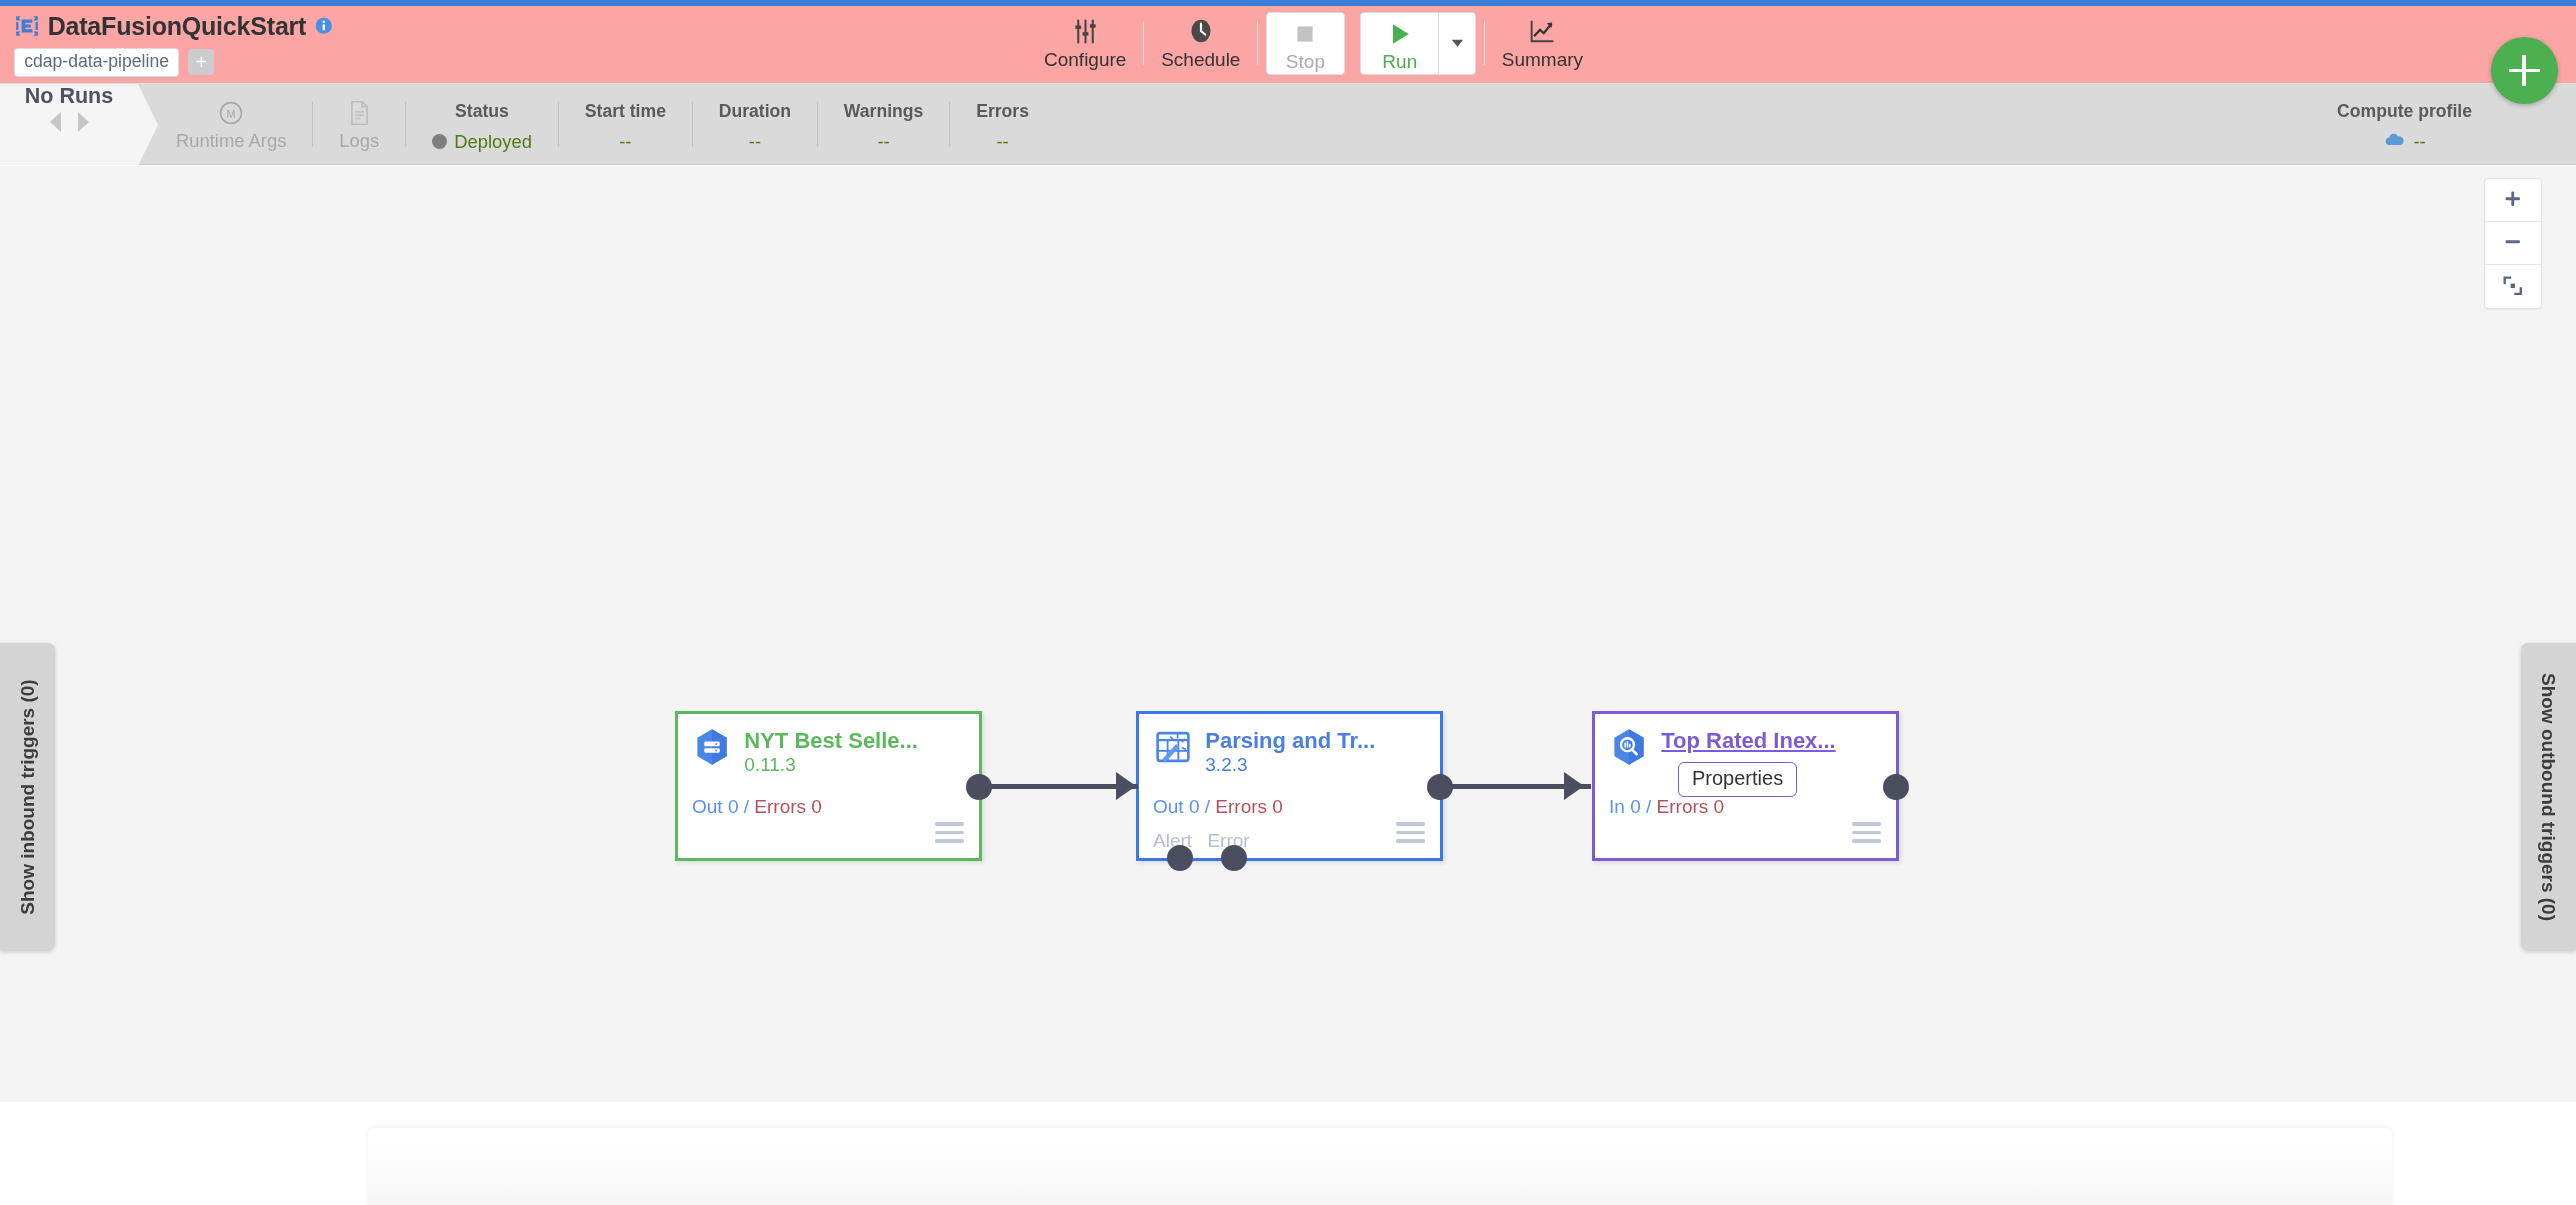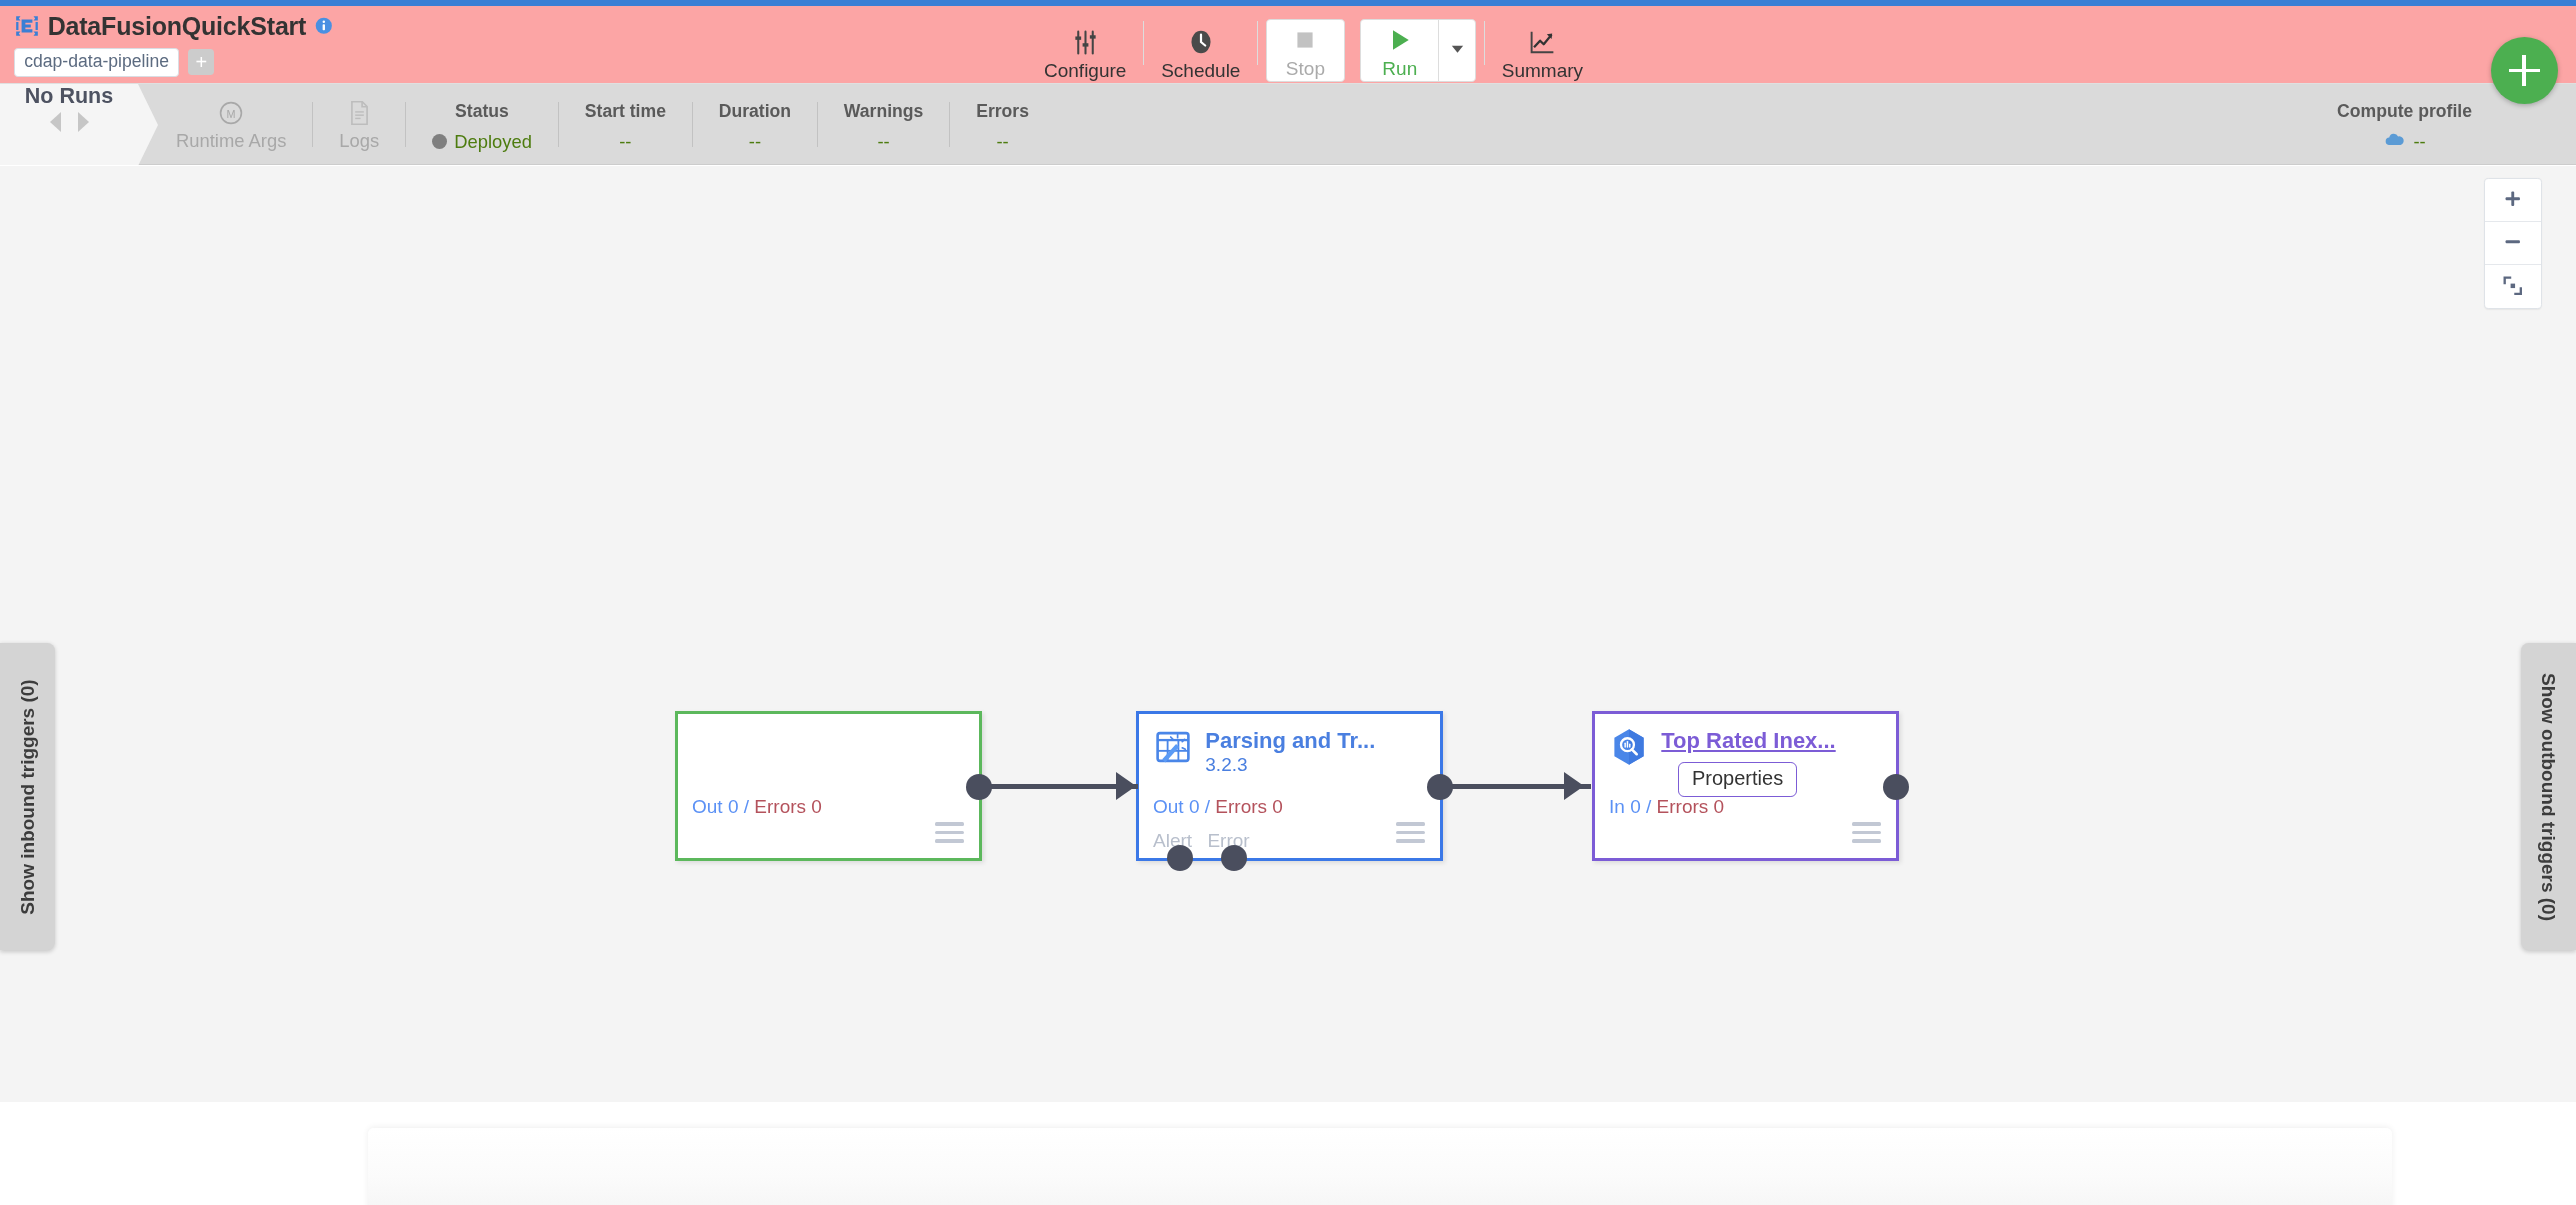--- a/index.html
+++ b/index.html
@@ -82,21 +82,21 @@
     align-items: center;
     justify-content: center;
     line-height: 1;
   }
 
   
   .toolbar-center {
     position: absolute;
     left: 1027px; top: 4.6px;
     display: flex;
-    align-items: flex-end;
+    align-items: flex-start;
     height: 71px;
   }
   .tb-item {
     display: flex;
     flex-direction: column;
     align-items: center;
     justify-content: flex-start;
     padding: 4.6px 17px 0 17px;
     min-width: 77px;
   }
@@ -722,20 +722,36 @@
 
   <div class="graph">
 
     <div class="edge" style="left:985px; top:618px; width:153px;"></div>
     <div class="edge-arrow" style="left:1116px; top:606px;"></div>
 
     <div class="edge" style="left:1445px; top:618px; width:146px;"></div>
     <div class="edge-arrow" style="left:1564px; top:606px;"></div>
 
     <div class="node green" style="left:675px; top:545px;">
+      <div class="node-head">
+        <span class="node-icon">
+          <svg width="40" height="40" viewBox="0 0 52 52">
+            <path d="M26 3 L45 14 L45 38 L26 49 L7 38 L7 14 Z" fill="#4a86e8"></path>
+            <path d="M26 3 L45 14 L45 38 L26 49 Z" fill="#3f7ae0"></path>
+            <rect x="16" y="19" width="20" height="6" rx="1.6" fill="#ffffff"></rect>
+            <rect x="16" y="27.5" width="20" height="6" rx="1.6" fill="#ffffff"></rect>
+            <circle cx="31.5" cy="22" r="1.2" fill="#4a86e8"></circle>
+            <circle cx="31.5" cy="30.5" r="1.2" fill="#4a86e8"></circle>
+          </svg>
+        </span>
+        <div class="node-titles">
+          <div class="node-name">NYT Best Selle...</div>
+          <div class="node-ver">0.11.3</div>
+        </div>
+      </div>
       <div class="node-metrics">
         <span class="m-in">Out</span>
         <span class="m-in">0</span>
         <span class="m-slash">/</span>
         <span class="m-err">Errors</span>
         <span class="m-err">0</span>
       </div>
       <div class="hamburger">
           <i></i>
           <i></i>

